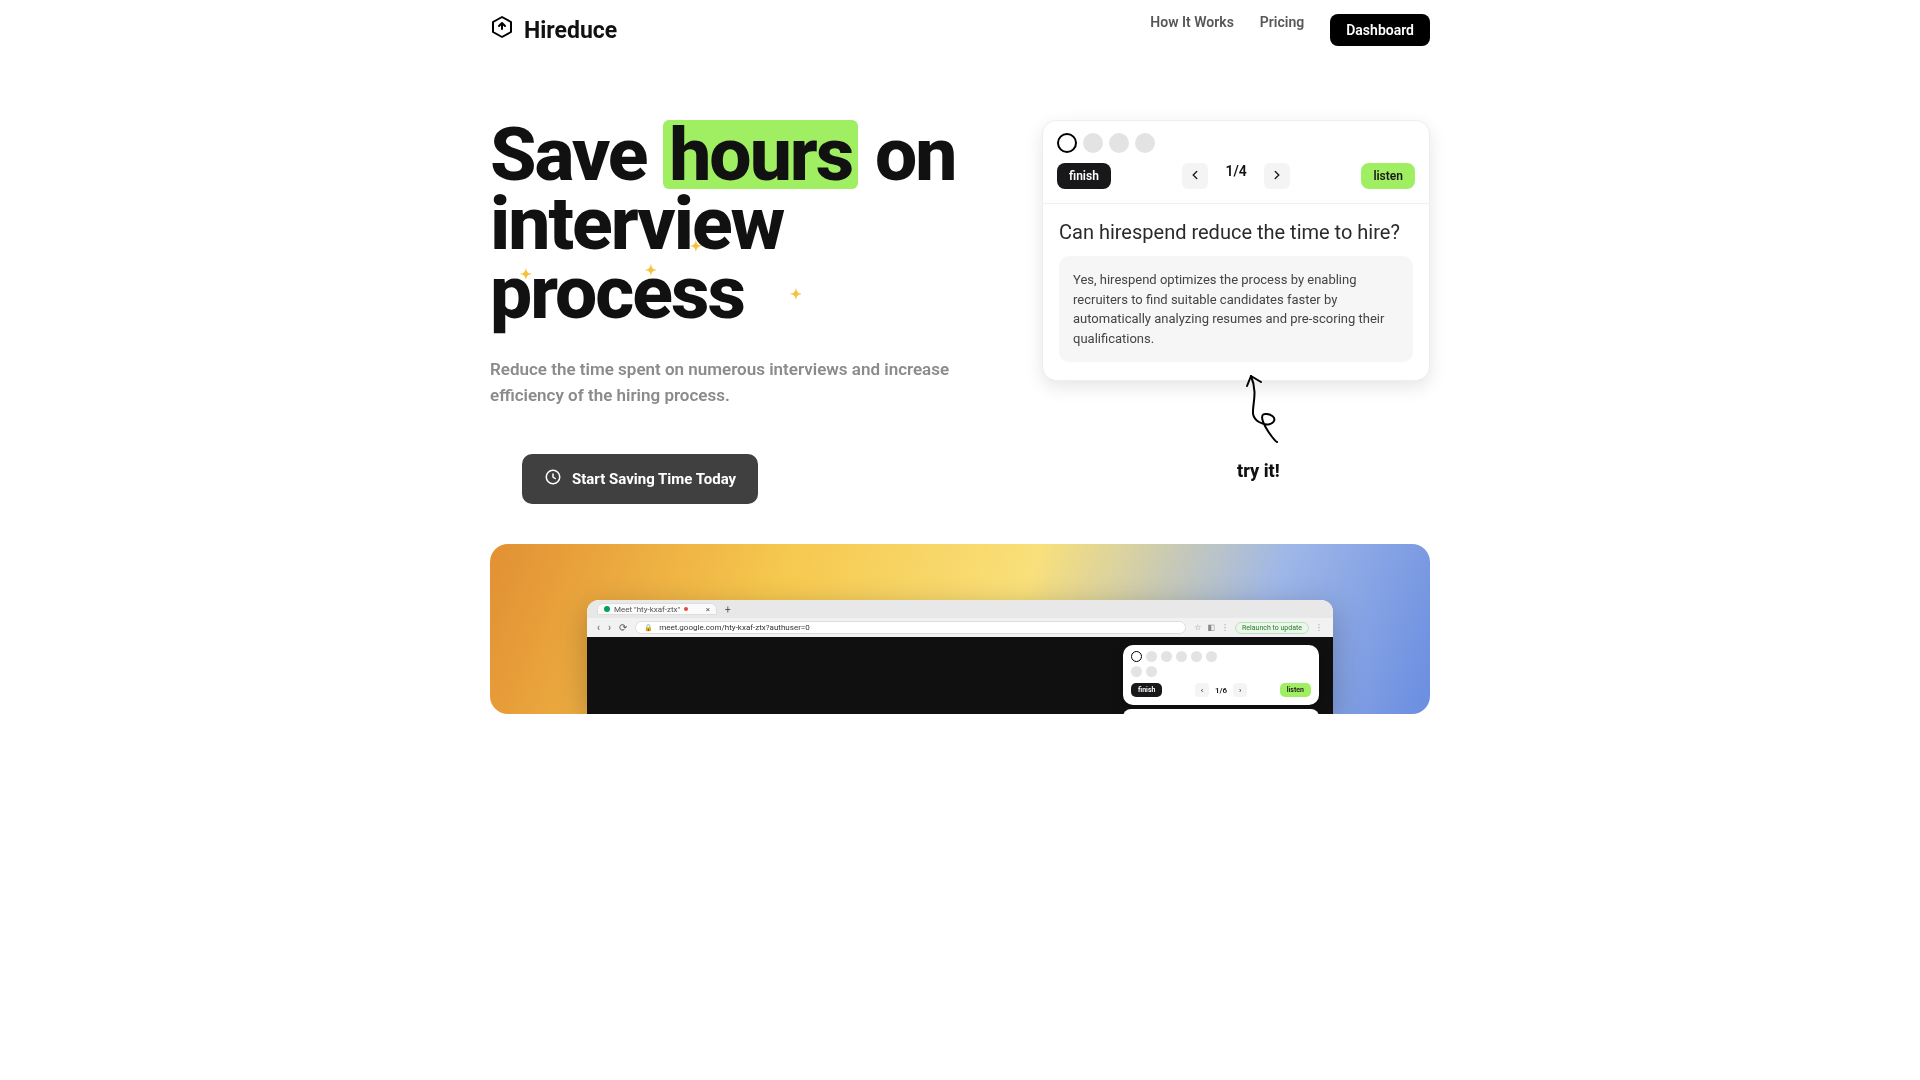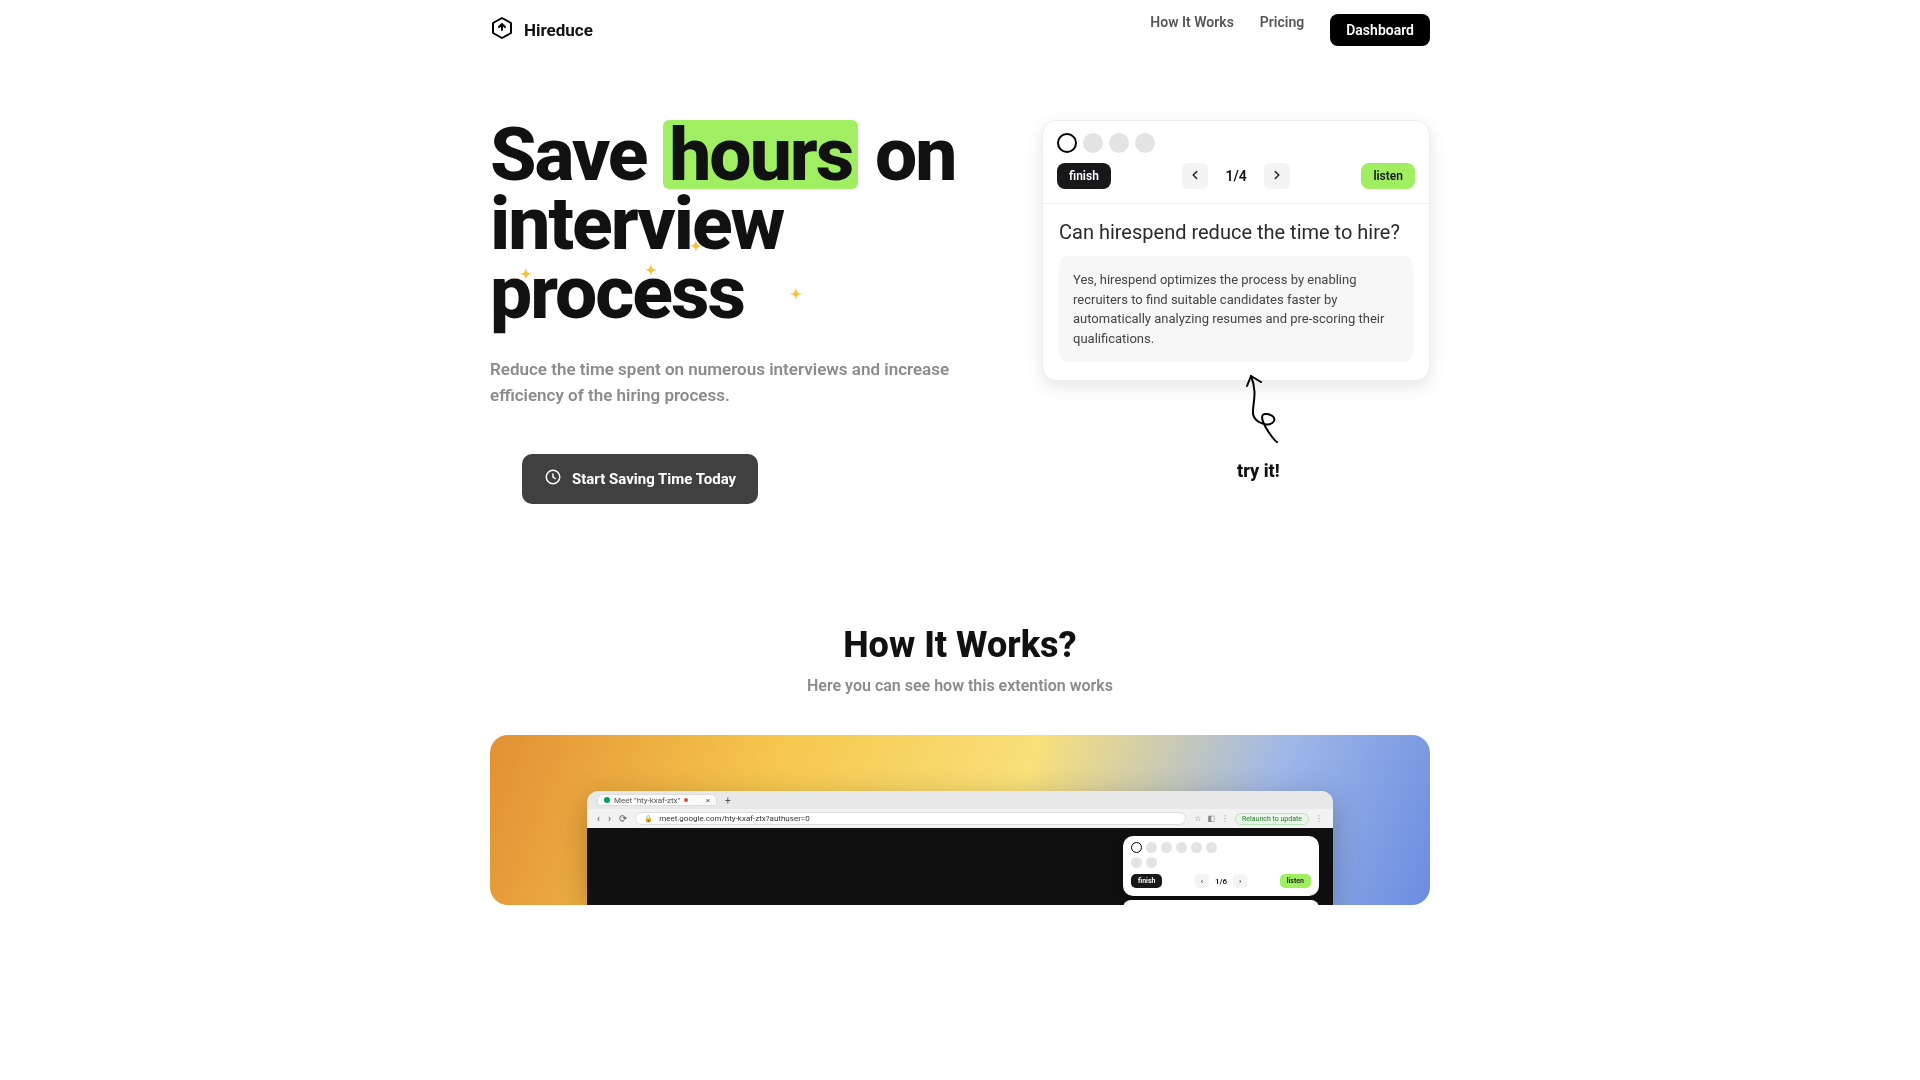--- a/index.html
+++ b/index.html
@@ -3,21 +3,21 @@
 <meta charset="utf-8">
 <style>
   * { box-sizing: border-box; margin: 0; padding: 0; }
   html, body { font-family: -apple-system, BlinkMacSystemFont, "Segoe UI", Roboto, Helvetica, Arial, sans-serif; color: #111; background: #fff; }
   body { width: 1920px; display: flex; justify-content: center; }
   .page { width: 1455px; }
   .container { width: 940px; margin: 0 auto; padding: 0; }
 
   
   .nav { display: flex; align-items: center; justify-content: space-between; padding: 14px 0; }
-  .brand { display: flex; align-items: center; gap: 10px; font-weight: 700; font-size: 17px; }
+  .brand { display: flex; align-items: center; gap: 10px; font-weight: 700; font-size: 23px; }
   .brand svg { width: 24px; height: 24px; }
   .nav-links { display: flex; gap: 26px; }
   .nav-link { font-size: 14px; font-weight: 600; color: #575757; cursor: pointer; }
   .nav-btn { background: #000; color: #fff; padding: 8px 16px; border-radius: 8px; font-size: 14px; font-weight: 600; cursor: pointer; }
 
   
   .hero { display: flex; gap: 40px; padding-top: 60px; position: relative; }
   .hero-left { flex: 1; }
   .headline { font-size: 75px; font-weight: 800; line-height: 0.92; letter-spacing: -2px; position: relative; }
   .headline .hl { background: #a0ee61; padding: 0 6px; border-radius: 6px; display: inline-block; }
@@ -39,21 +39,21 @@
   .hero-right { width: 388px; position: relative; }
   .widget { background: #fff; border: 1px solid #eee; border-radius: 14px; box-shadow: 0 6px 18px rgba(0,0,0,0.10); overflow: hidden; }
   .widget-top { padding: 12px 14px 10px 14px; }
   .bubbles { display: flex; flex-wrap: wrap; gap: 6px; width: 120px; margin-bottom: 10px; }
   .bubble { width: 20px; height: 20px; border-radius: 50%; background: #e3e3e3; }
   .bubble.active { background: #fff; border: 2px solid #000; }
   .widget-row { display: flex; align-items: center; justify-content: space-between; }
   .pill { border-radius: 8px; font-size: 12px; font-weight: 600; padding: 6px 12px; }
   .pill-dark { background: #18181b; color: #fff; }
   .pill-green { background: #a0ee61; color: #18181b; }
-  .stepper { display: flex; align-items: center; gap: 13px; }
+  .stepper { display: flex; align-items: flex-start; gap: 13px; }
   .chev { width: 26px; height: 26px; border-radius: 6px; display: flex; align-items: center; justify-content: center; background: #f4f4f5; cursor: pointer; }
   .chev svg { width: 14px; height: 14px; }
   .step-label { font-size: 14px; font-weight: 600; color: #111; padding: 0 4px; }
   .widget-bottom { padding: 16px 16px 18px 16px; border-top: 1px solid #f0f0f0; background: #fff; box-shadow: 0 6px 14px rgba(0,0,0,0.06); border-radius: 0 0 14px 14px; margin-top: 4px;}
   .q-text { font-size: 20px; color: #2a2a2a; margin-bottom: 12px; }
   .a-box { background: #f6f6f6; border-radius: 10px; padding: 14px; font-size: 13px; color: #444; line-height: 1.5; }
 
   .tryit-wrap { position: absolute; left: 195px; top: 260px; width: 200px; text-align: left; }
   .arrow { position: absolute; left: 0; top: -10px; }
   .tryit { font-weight: 800; font-size: 18px; margin-top: 80px; display: inline-block; }
@@ -175,24 +175,20 @@
       <div class="tryit-wrap">
         <svg class="arrow" width="60" height="76" viewBox="0 0 60 76" fill="none" stroke="#000" stroke-width="2" stroke-linecap="round">
           <path d="M14 6 C 24 30, 8 44, 22 52 C 36 60, 44 46, 30 44 C 16 42, 36 70, 40 72"></path>
           <path d="M14 6 L10 16 M14 6 L24 12"></path>
         </svg>
         <span class="tryit">try it!</span>
       </div>
     </div>
   </div>
 
-  <div class="hiw">
-    <h2>How It Works?</h2>
-    <div class="hiw-sub">Here you can see how this extention works</div>
-  </div>
 
   <div class="demo-shell">
     <div class="browser">
       <div class="tabbar">
         <div class="tabchip">
           <span class="dot"></span>
           <span>Meet "hty-kxaf-ztx"</span>
           <span class="red"></span>
           <span style="margin-left:auto">×</span>
         </div>

